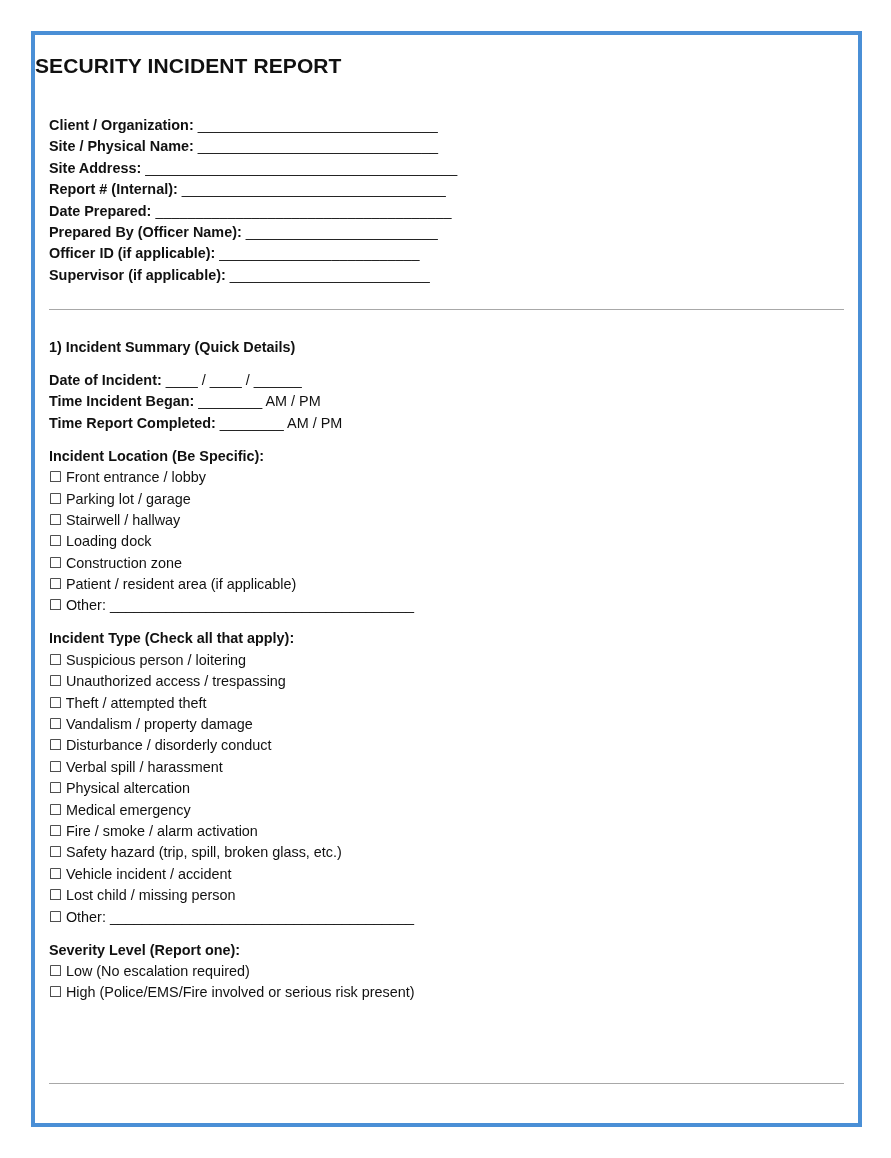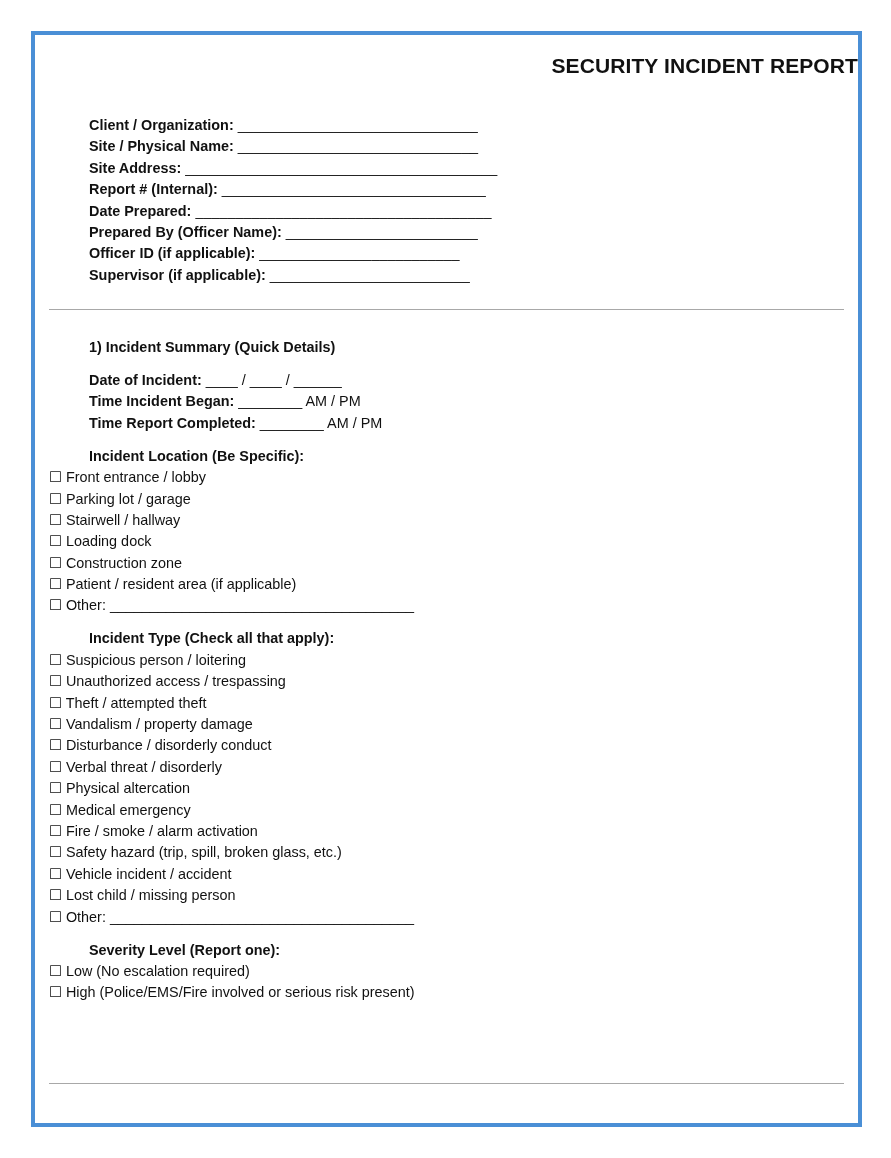--- a/index.html
+++ b/index.html
@@ -1,24 +1,24 @@
 <!DOCTYPE html>
 <html><head>
 <meta charset="utf-8">
 <style>
   html, body { margin: 0; padding: 0; background: #ffffff; }
   body { width: 891px; height: 1158px; position: relative; overflow: hidden;
          font-family: "Liberation Sans", "DejaVu Sans", sans-serif; color: #111; }
   .page-frame { position: absolute; left: 31px; top: 31px; width: 823px; height: 1088px;
                 border: 4px solid #4a8fd6; background: #fff; }
-  .title { position: absolute; left: 0; right: 0; top: 19px; text-align: right;
+  .title { position: absolute; left: 0; right: 0; top: 19px; text-align: left;
            font-weight: bold; font-size: 21px; letter-spacing: 0.1px; }
   .content { position: absolute; left: 14px; top: 80px; width: 800px; font-size: 14.4px; }
   .line { height: 21.4px; line-height: 21.4px; white-space: pre; }
-  .b { font-weight: bold; margin-left: 40px; }
+  .b { font-weight: bold; }
   .rule { position: absolute; left: 14px; width: 795px; height: 0; border-top: 1.5px solid #a8a8a8; }
   .gap-s { height: 11.6px; }
 </style>
 </head>
 <body>
 
 <div class="page-frame">
   <div class="title">SECURITY INCIDENT REPORT</div>
 
   <div class="content">
@@ -51,21 +51,21 @@
     <div class="line"><span>☐</span> <span>Patient / resident area (if applicable)</span></div>
     <div class="line"><span>☐</span> <span>Other: ______________________________________</span></div>
     <div class="gap-s"></div>
 
     <div class="line b">Incident Type (Check all that apply):</div>
     <div class="line"><span>☐</span> <span>Suspicious person / loitering</span></div>
     <div class="line"><span>☐</span> <span>Unauthorized access / trespassing</span></div>
     <div class="line"><span>☐</span> <span>Theft / attempted theft</span></div>
     <div class="line"><span>☐</span> <span>Vandalism / property damage</span></div>
     <div class="line"><span>☐</span> <span>Disturbance / disorderly conduct</span></div>
-    <div class="line"><span>☐</span> <span>Verbal threat / disorderly</span></div>
+    <div class="line"><span>☐</span> <span>Verbal spill / harassment</span></div>
     <div class="line"><span>☐</span> <span>Physical altercation</span></div>
     <div class="line"><span>☐</span> <span>Medical emergency</span></div>
     <div class="line"><span>☐</span> <span>Fire / smoke / alarm activation</span></div>
     <div class="line"><span>☐</span> <span>Safety hazard (trip, spill, broken glass, etc.)</span></div>
     <div class="line"><span>☐</span> <span>Vehicle incident / accident</span></div>
     <div class="line"><span>☐</span> <span>Lost child / missing person</span></div>
     <div class="line"><span>☐</span> <span>Other: ______________________________________</span></div>
     <div class="gap-s"></div>
 
     <div class="line b">Severity Level (Report one):</div>

